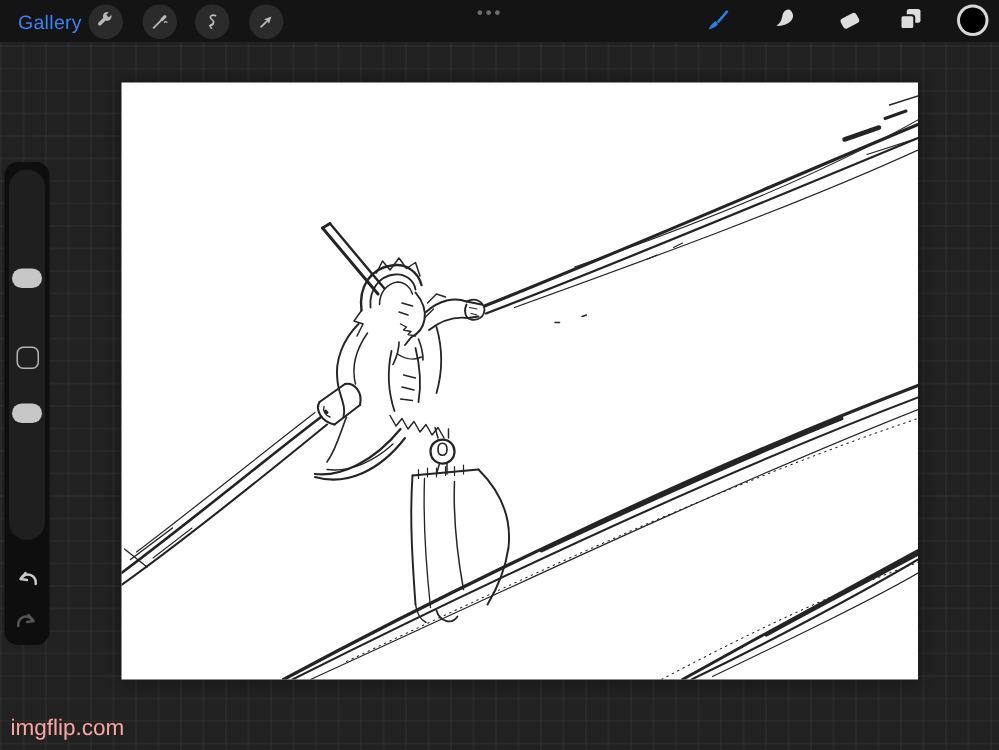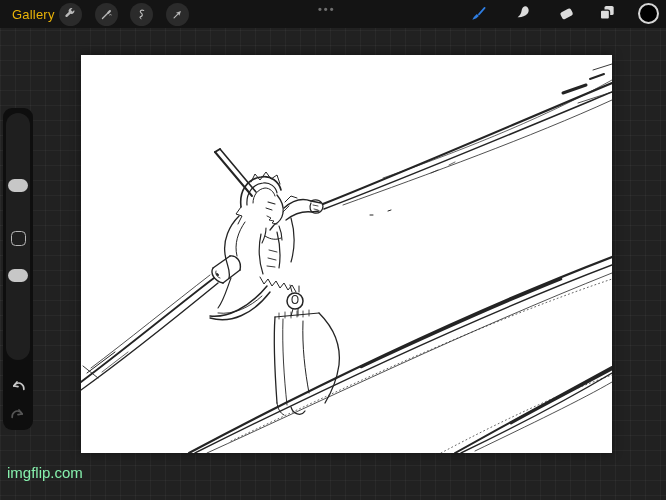--- a/index.html
+++ b/index.html
@@ -12,21 +12,21 @@
       linear-gradient(rgba(255,255,255,0.035) 1px, transparent 1px),
       linear-gradient(90deg, rgba(255,255,255,0.035) 1px, transparent 1px);
     background-size:15px 15px;
   }
 
   
   .topbar {
     position:absolute; left:0; top:0; width:666px; height:28px;
     background:#141414; display:flex; align-items:center; z-index:10;
   }
-  .gallery-label { color:#eab308; font-size:13px; margin-left:12px; letter-spacing:.2px; }
+  .gallery-label { color:#3b82f6; font-size:13px; margin-left:12px; letter-spacing:.2px; }
   .tool-circle {
     width:23px; height:23px; border-radius:50%; background:#2b2b2b;
     display:flex; align-items:center; justify-content:center; flex:0 0 auto;
   }
   .tc-1{ position:absolute; left:59px; top:2.5px; }
   .tc-2{ position:absolute; left:95px; top:2.5px; }
   .tc-3{ position:absolute; left:130px; top:2.5px; }
   .tc-4{ position:absolute; left:166px; top:2.5px; }
   .overflow-dots {
     position:absolute; left:318px; top:3px; color:#6f6f6f;
@@ -75,21 +75,21 @@
 
   
   .canvas {
     position:absolute; left:81px; top:55px; width:531px; height:398px;
     background:var(--canvas,#fff); box-shadow:0 0 10px rgba(0,0,0,.45); z-index:1;
   }
   .canvas svg { width:100%; height:100%; display:block; }
   .canvas svg path { fill:none; stroke-linecap:round; stroke-linejoin:round; }
 
   .watermark {
-    position:absolute; left:7px; top:464px; color:#86efac;
+    position:absolute; left:7px; top:477px; color:#fca5a5;
     font-size:15px; z-index:6;
   }
 </style>
 </head>
 <body style="--accent: #2e7de1; --swatch: #000000; --canvas: #ffffff;">
 
 <div class="topbar">
   <span class="gallery-label">Gallery</span>
 
   <div class="tool-circle tc-1">

